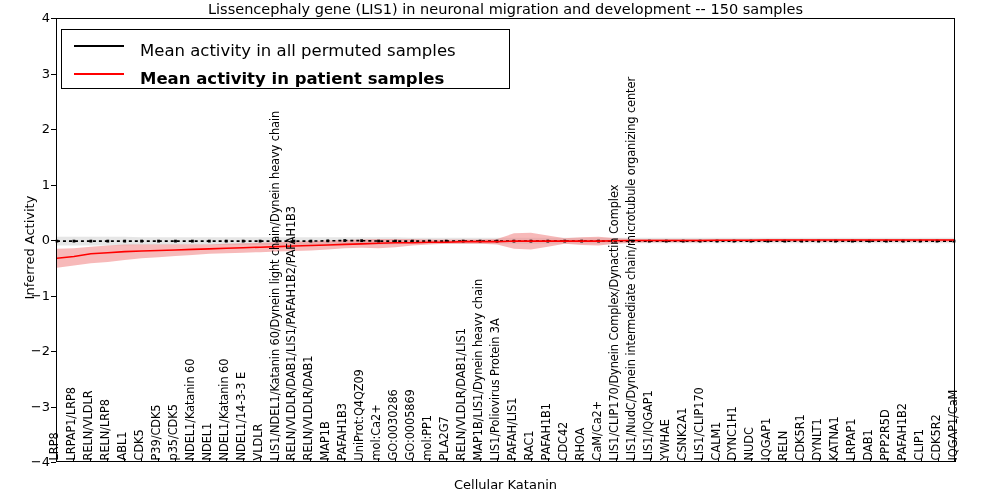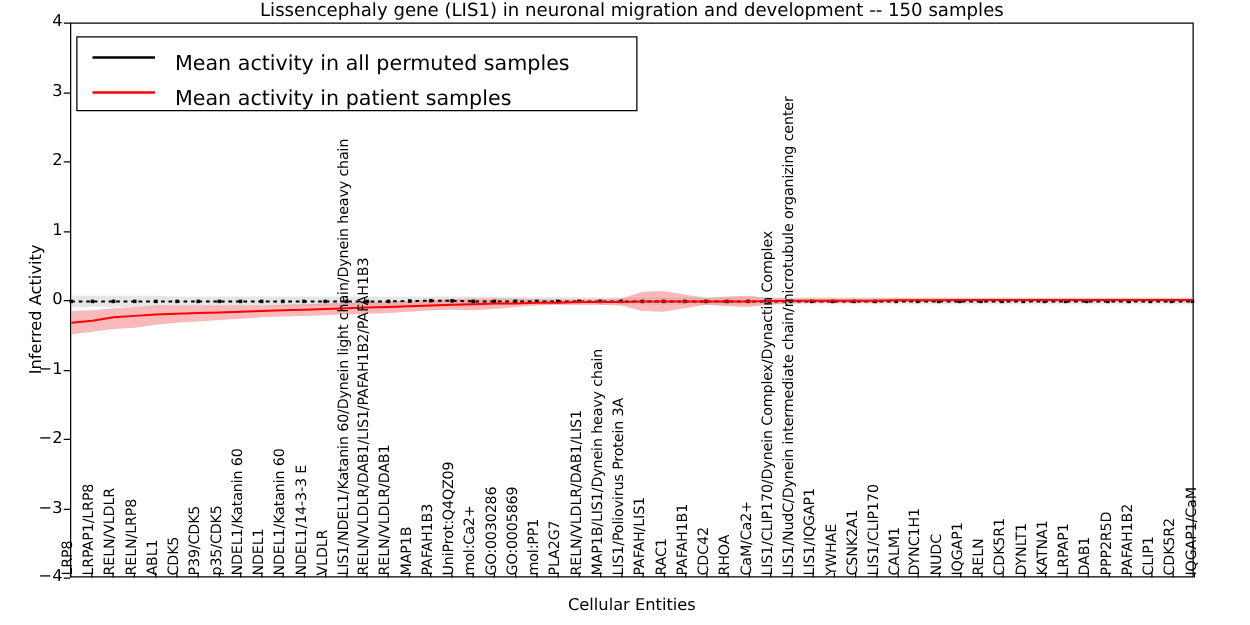--- a/index.html
+++ b/index.html
@@ -162,21 +162,21 @@
     box-sizing: border-box;
     z-index: 7;
   }
   .legend-row {
     position: absolute;
     left: 0;
     width: 100%;
     height: 28px;
   }
   .legend-row.r0 { top: 2px; }
-  .legend-row.r1 { top: 30px; }
+  .legend-row.r1 { top: 30px; font-weight: bold; }
   .legend-swatch {
     position: absolute;
     left: 12px;
     top: 13px;
     width: 50px;
     height: 2px;
   }
   .legend-text {
     position: absolute;
     left: 78px;
@@ -389,21 +389,21 @@
       <div class="xtick-mark" style="left: 780.264px;"></div>
       <div class="xtick-mark" style="left: 797.226px;"></div>
       <div class="xtick-mark" style="left: 814.189px;"></div>
       <div class="xtick-mark" style="left: 831.151px;"></div>
       <div class="xtick-mark" style="left: 848.113px;"></div>
       <div class="xtick-mark" style="left: 865.075px;"></div>
       <div class="xtick-mark" style="left: 882.038px;"></div>
       <div class="xtick-mark" style="left: 899px;"></div>
     </div>
 
-  <div id="x-axis-label">Cellular Entities</div>
+  <div id="x-axis-label">Cellular Katanin</div>
 
   <div id="legend">
       <div class="legend-row r0">
         <span class="legend-swatch" style="background: rgb(0, 0, 0);"></span>
         <span class="legend-text">Mean activity in all permuted samples</span>
       </div>
       <div class="legend-row r1">
         <span class="legend-swatch" style="background: rgb(255, 0, 0);"></span>
         <span class="legend-text">Mean activity in patient samples</span>
       </div>

